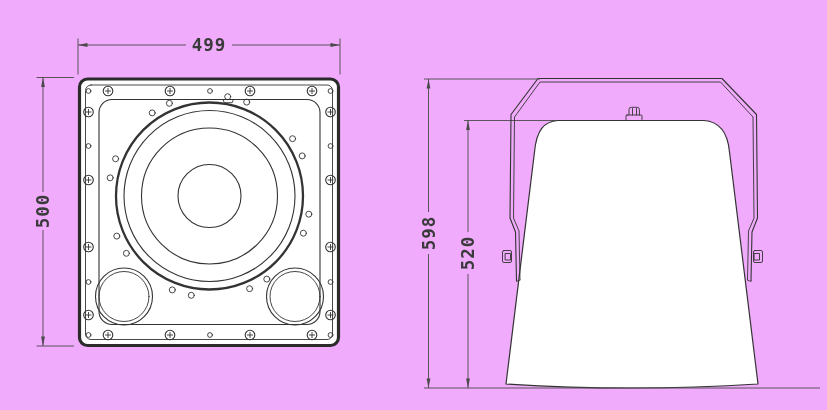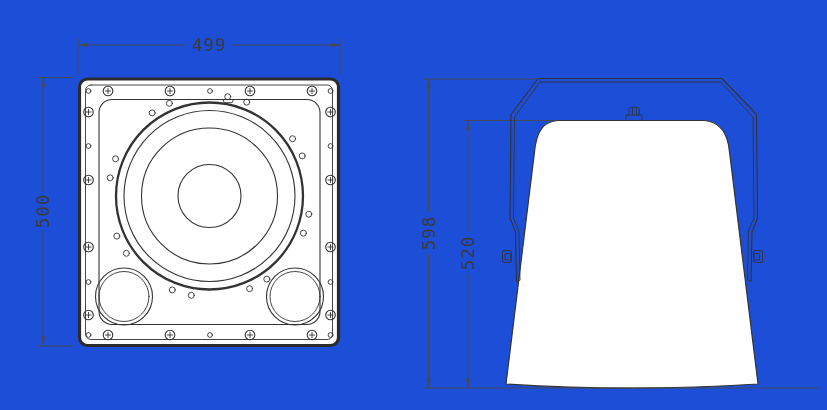--- a/index.html
+++ b/index.html
@@ -1,17 +1,17 @@
 <!DOCTYPE html>
 <html><head>
 <meta charset="utf-8">
 <style>
   html,body{margin:0;padding:0;background:#ffffff;}
-  .stage{position:relative;width:827px;height:410px;background:#1d4ed8;overflow:hidden;
-         font-family:"DejaVu Sans Mono", monospace;}
+  .stage{position:relative;width:827px;height:410px;background:#f0abfc;overflow:hidden;
+         font-family:"DejaVu Sans Mono", monospace;font-weight:bold;}
   svg{display:block;}
   .ln{fill:none;stroke:#333333;stroke-width:1.1;stroke-linejoin:round;stroke-linecap:round;}
   .thick{fill:#ffffff;stroke:#2b2b2b;stroke-width:3.2;}
   .med{stroke-width:2.3;}
   .thin{stroke-width:0.9;}
   .body-fill{fill:#ffffff;stroke:#333333;stroke-width:1.2;stroke-linejoin:round;}
   .dim{fill:none;stroke:#4a4a4a;stroke-width:0.9;stroke-linecap:butt;}
   .arr{fill:#4a4a4a;stroke:none;}
   .dimtext{font-family:"DejaVu Sans Mono", monospace;font-size:17.5px;fill:#3a3a3a;letter-spacing:1px;}
 </style>

